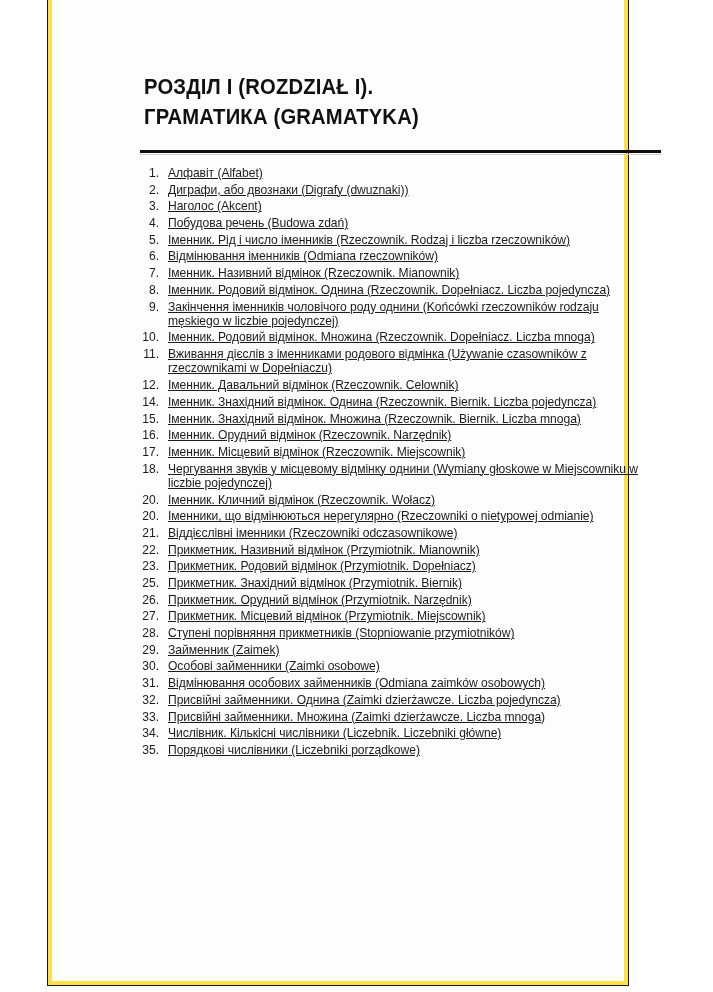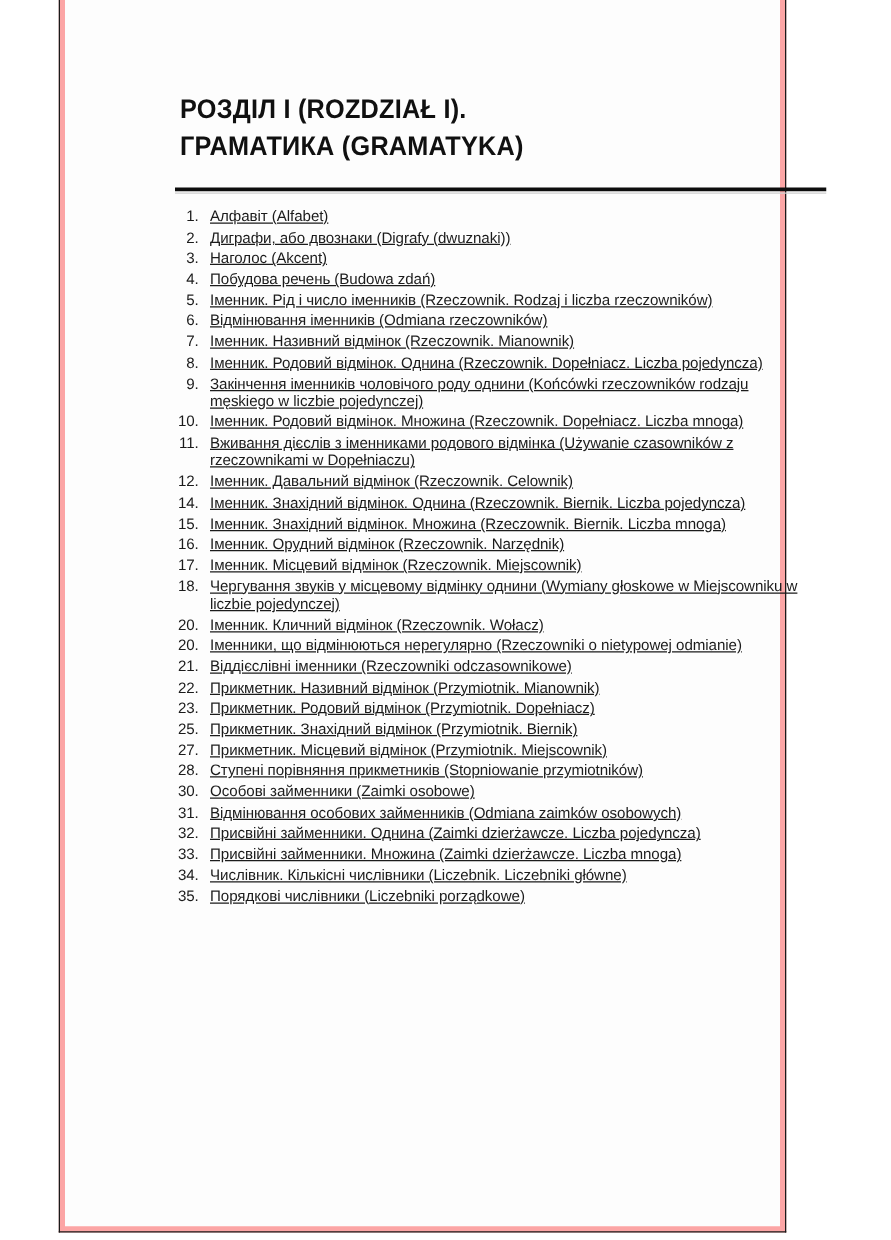--- a/index.html
+++ b/index.html
@@ -15,21 +15,21 @@
     position: relative;
   }
 
   
   #page-sheet {
     position: absolute;
     left: 47px;
     top: 0px;
     width: 582px;
     height: 986px;
-    background: #fca5a5;
+    background: #fde047;
     border-left: 1.5px solid #1a1a1a;
     border-right: 1.5px solid #1a1a1a;
     border-bottom: 1.5px solid #1a1a1a;
     box-sizing: border-box;
   }
 
   
   #page-inner-edge {
     position: absolute;
     left: 4px;
@@ -222,28 +222,36 @@
         </li>
         <li class="toc-item">
           <span class="toc-num">23.</span>
           <span class="toc-text">Прикметник. Родовий відмінок (Przymiotnik. Dopełniacz)</span>
         </li>
         <li class="toc-item">
           <span class="toc-num">25.</span>
           <span class="toc-text">Прикметник. Знахідний відмінок (Przymiotnik. Biernik)</span>
         </li>
         <li class="toc-item">
+          <span class="toc-num">26.</span>
+          <span class="toc-text">Прикметник. Орудний відмінок (Przymiotnik. Narzędnik)</span>
+        </li>
+        <li class="toc-item">
           <span class="toc-num">27.</span>
           <span class="toc-text">Прикметник. Місцевий відмінок (Przymiotnik. Miejscownik)</span>
         </li>
         <li class="toc-item">
           <span class="toc-num">28.</span>
           <span class="toc-text">Ступені порівняння прикметників (Stopniowanie przymiotników)</span>
         </li>
         <li class="toc-item">
+          <span class="toc-num">29.</span>
+          <span class="toc-text">Займенник (Zaimek)</span>
+        </li>
+        <li class="toc-item">
           <span class="toc-num">30.</span>
           <span class="toc-text">Особові займенники (Zaimki osobowe)</span>
         </li>
         <li class="toc-item">
           <span class="toc-num">31.</span>
           <span class="toc-text">Відмінювання особових займенників (Odmiana zaimków osobowych)</span>
         </li>
         <li class="toc-item">
           <span class="toc-num">32.</span>
           <span class="toc-text">Присвійні займенники. Однина (Zaimki dzierżawcze. Liczba pojedyncza)</span>

